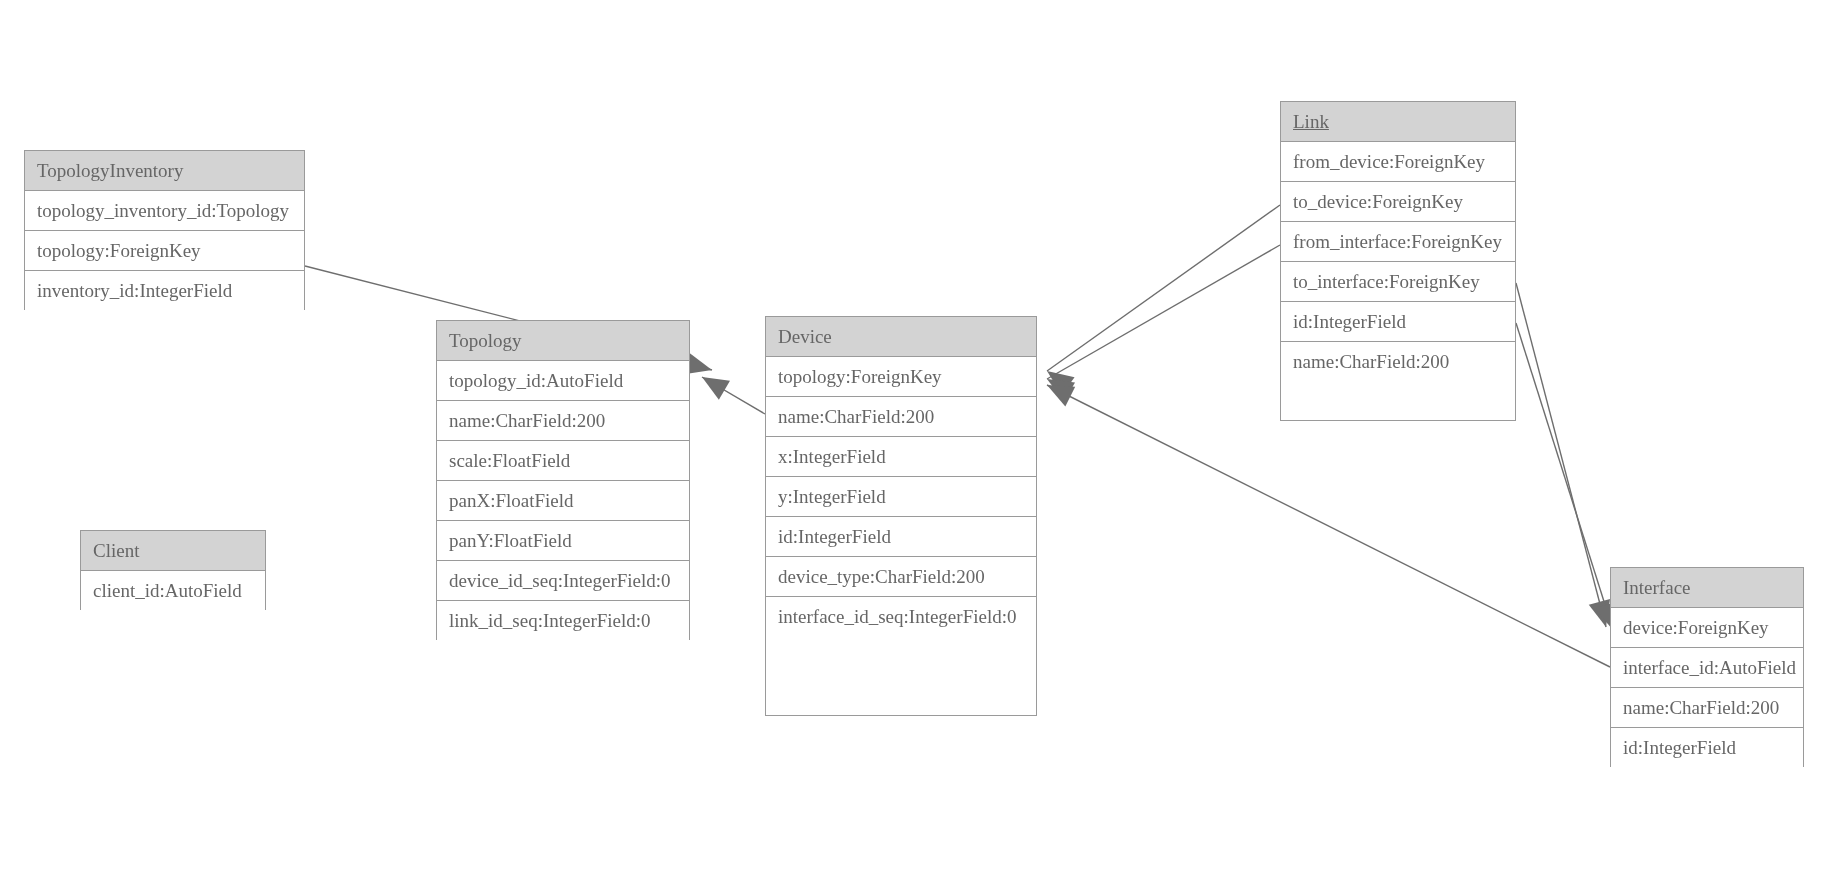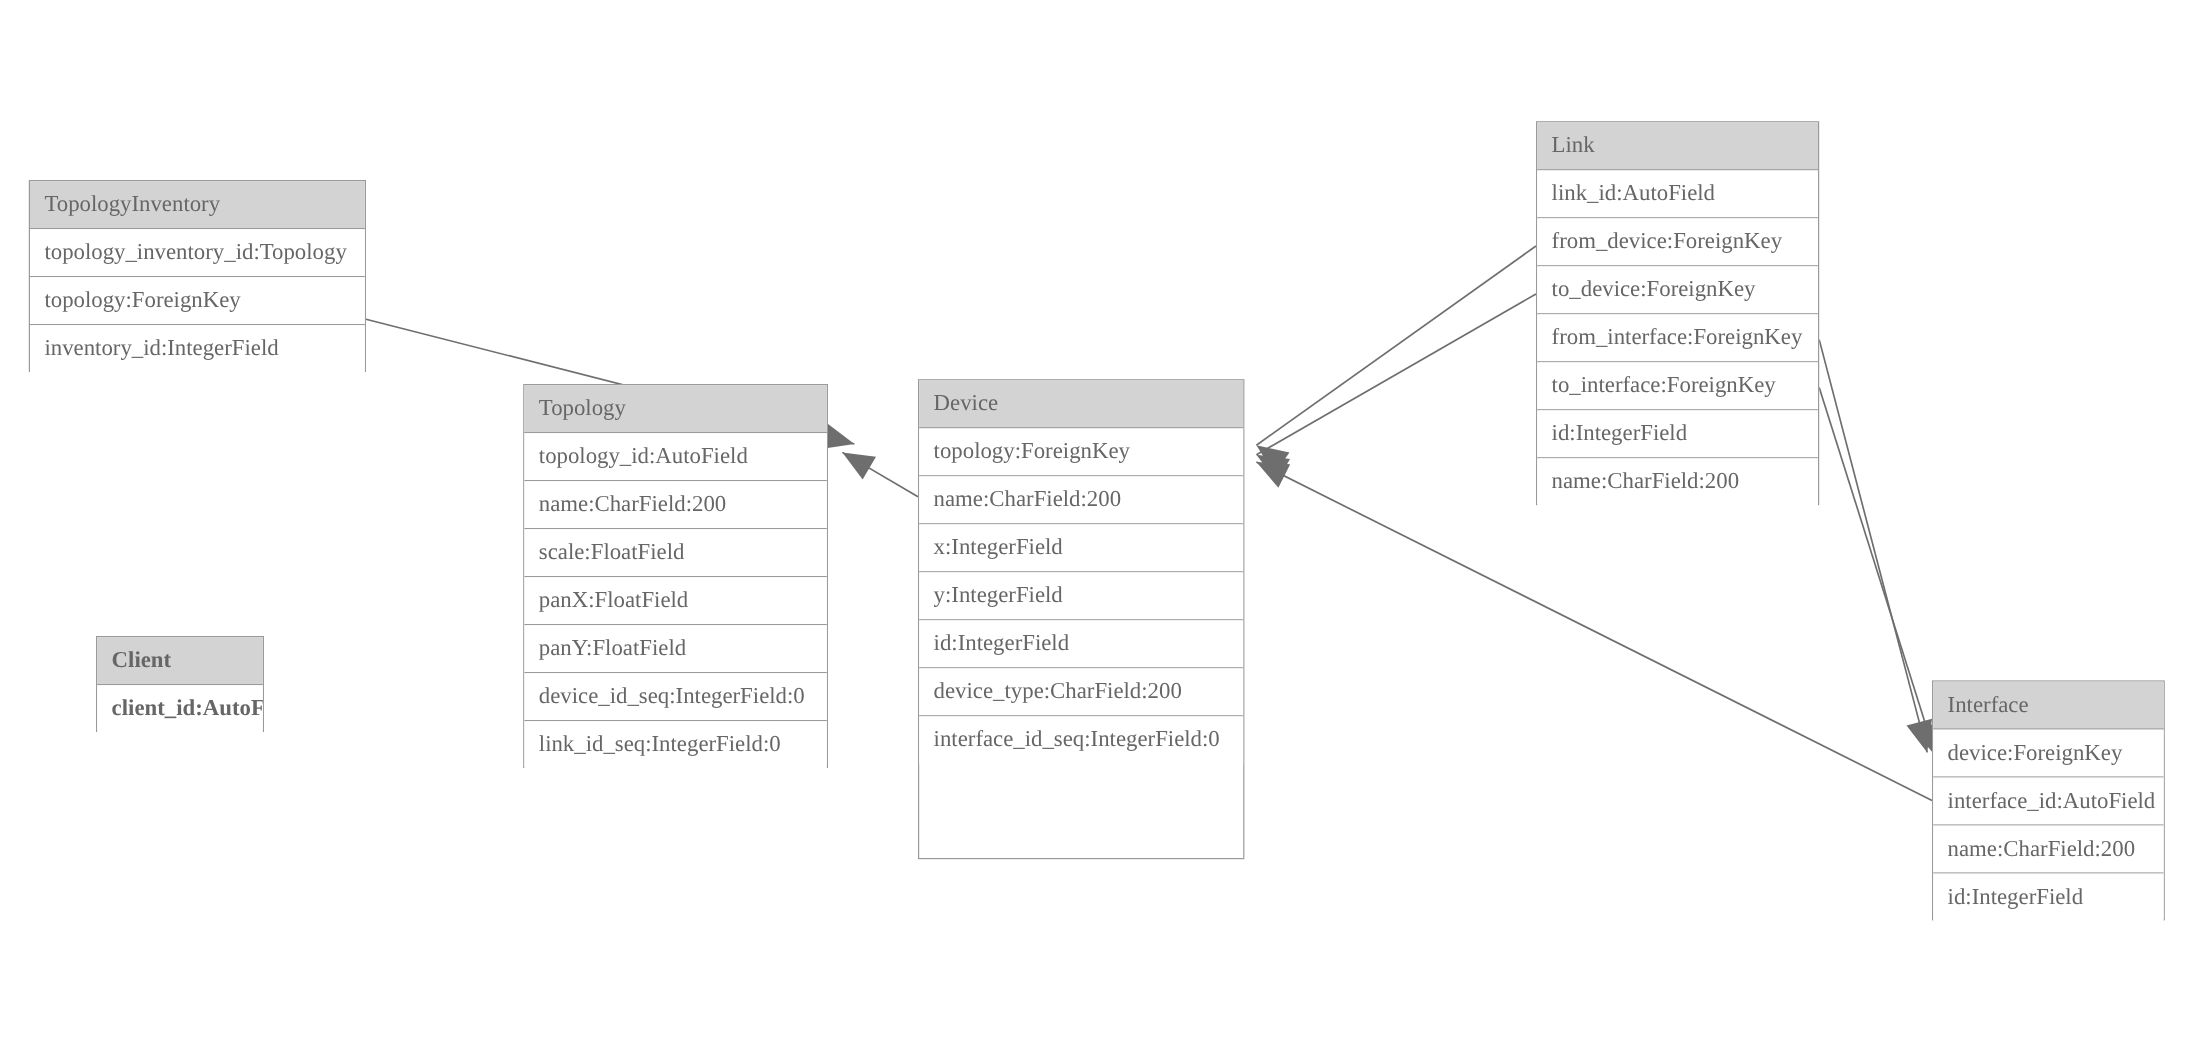--- a/index.html
+++ b/index.html
@@ -81,21 +81,21 @@
       <polygon points="0,0 -26,-11 -26,11" fill="#6e6e6e" transform="translate(1613,630) rotate(72.4)"></polygon>
     </svg>
 
   <div id="entity-layer">
       <div class="entity" style="left: 24px; top: 150px; width: 281px; height: 160px; border-color: rgb(154, 154, 154);">
         <div class="entity-header" style="background: rgb(211, 211, 211); border-bottom-color: rgb(154, 154, 154); color: rgb(102, 102, 102);">TopologyInventory</div>
         <div class="entity-field" style="border-bottom-color: rgb(154, 154, 154); color: rgb(102, 102, 102);">topology_inventory_id:Topology</div>
         <div class="entity-field" style="border-bottom-color: rgb(154, 154, 154); color: rgb(102, 102, 102);">topology:ForeignKey</div>
         <div class="entity-field" style="border-bottom-color: rgb(154, 154, 154); color: rgb(102, 102, 102);">inventory_id:IntegerField</div>
       </div>
-      <div class="entity" style="left: 80px; top: 530px; width: 140px; height: 80px; border-color: rgb(154, 154, 154); font-weight: bold;">
+      <div class="entity" style="left: 80px; top: 530px; width: 186px; height: 80px; border-color: rgb(154, 154, 154);">
         <div class="entity-header" style="background: rgb(211, 211, 211); border-bottom-color: rgb(154, 154, 154); color: rgb(102, 102, 102);">Client</div>
         <div class="entity-field" style="border-bottom-color: rgb(154, 154, 154); color: rgb(102, 102, 102);">client_id:AutoField</div>
       </div>
       <div class="entity" style="left: 436px; top: 320px; width: 254px; height: 320px; border-color: rgb(154, 154, 154);">
         <div class="entity-header" style="background: rgb(211, 211, 211); border-bottom-color: rgb(154, 154, 154); color: rgb(102, 102, 102);">Topology</div>
         <div class="entity-field" style="border-bottom-color: rgb(154, 154, 154); color: rgb(102, 102, 102);">topology_id:AutoField</div>
         <div class="entity-field" style="border-bottom-color: rgb(154, 154, 154); color: rgb(102, 102, 102);">name:CharField:200</div>
         <div class="entity-field" style="border-bottom-color: rgb(154, 154, 154); color: rgb(102, 102, 102);">scale:FloatField</div>
         <div class="entity-field" style="border-bottom-color: rgb(154, 154, 154); color: rgb(102, 102, 102);">panX:FloatField</div>
         <div class="entity-field" style="border-bottom-color: rgb(154, 154, 154); color: rgb(102, 102, 102);">panY:FloatField</div>
@@ -106,22 +106,21 @@
         <div class="entity-header" style="background: rgb(211, 211, 211); border-bottom-color: rgb(154, 154, 154); color: rgb(102, 102, 102);">Device</div>
         <div class="entity-field" style="border-bottom-color: rgb(154, 154, 154); color: rgb(102, 102, 102);">topology:ForeignKey</div>
         <div class="entity-field" style="border-bottom-color: rgb(154, 154, 154); color: rgb(102, 102, 102);">name:CharField:200</div>
         <div class="entity-field" style="border-bottom-color: rgb(154, 154, 154); color: rgb(102, 102, 102);">x:IntegerField</div>
         <div class="entity-field" style="border-bottom-color: rgb(154, 154, 154); color: rgb(102, 102, 102);">y:IntegerField</div>
         <div class="entity-field" style="border-bottom-color: rgb(154, 154, 154); color: rgb(102, 102, 102);">id:IntegerField</div>
         <div class="entity-field" style="border-bottom-color: rgb(154, 154, 154); color: rgb(102, 102, 102);">device_type:CharField:200</div>
         <div class="entity-field" style="border-bottom-color: rgb(154, 154, 154); color: rgb(102, 102, 102);">interface_id_seq:IntegerField:0</div>
       </div>
       <div class="entity" style="left: 1280px; top: 101px; width: 236px; height: 320px; border-color: rgb(154, 154, 154);">
-        <div class="entity-header" style="background: rgb(211, 211, 211); border-bottom-color: rgb(154, 154, 154); color: rgb(102, 102, 102);">Link</div>
-        <div class="entity-field" style="border-bottom-color: rgb(154, 154, 154); color: rgb(102, 102, 102);">link_id:AutoField</div>
+        <div class="entity-header" style="background: rgb(211, 211, 211); border-bottom-color: rgb(154, 154, 154); color: rgb(102, 102, 102); text-decoration: underline;">Link</div>
         <div class="entity-field" style="border-bottom-color: rgb(154, 154, 154); color: rgb(102, 102, 102);">from_device:ForeignKey</div>
         <div class="entity-field" style="border-bottom-color: rgb(154, 154, 154); color: rgb(102, 102, 102);">to_device:ForeignKey</div>
         <div class="entity-field" style="border-bottom-color: rgb(154, 154, 154); color: rgb(102, 102, 102);">from_interface:ForeignKey</div>
         <div class="entity-field" style="border-bottom-color: rgb(154, 154, 154); color: rgb(102, 102, 102);">to_interface:ForeignKey</div>
         <div class="entity-field" style="border-bottom-color: rgb(154, 154, 154); color: rgb(102, 102, 102);">id:IntegerField</div>
         <div class="entity-field" style="border-bottom-color: rgb(154, 154, 154); color: rgb(102, 102, 102);">name:CharField:200</div>
       </div>
       <div class="entity" style="left: 1610px; top: 567px; width: 194px; height: 200px; border-color: rgb(154, 154, 154);">
         <div class="entity-header" style="background: rgb(211, 211, 211); border-bottom-color: rgb(154, 154, 154); color: rgb(102, 102, 102);">Interface</div>
         <div class="entity-field" style="border-bottom-color: rgb(154, 154, 154); color: rgb(102, 102, 102);">device:ForeignKey</div>

